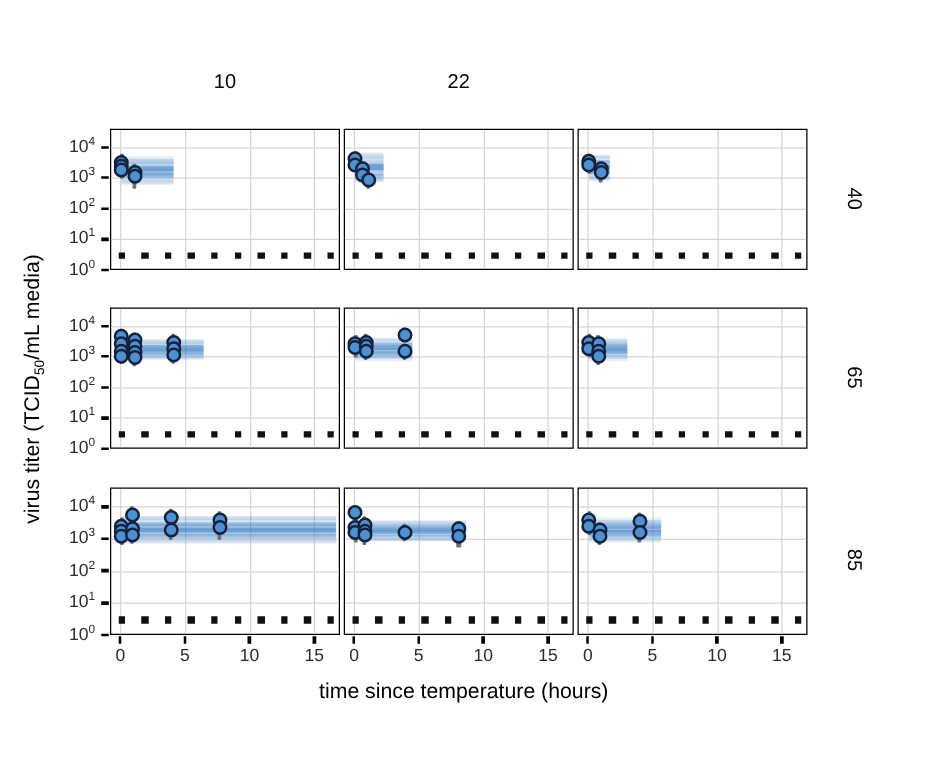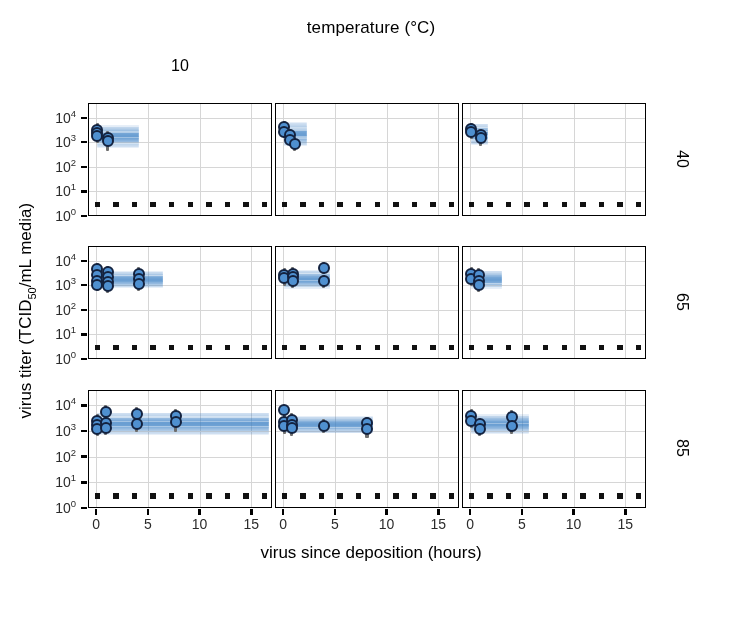--- a/index.html
+++ b/index.html
@@ -58,29 +58,29 @@
   .pt{
     position:absolute;width:12px;height:12px;border-radius:50%;
     background:#4f90d0;border:2.6px solid #13223f;box-sizing:border-box;
   }
 </style>
 </head>
 <body>
 
 <div id="root">
 
-  <div class="abs" id="top-title">temperature (°C)</div>
 
   <div class="abs col-strip" id="col-strip-0" style="left: 88px; width: 184px;">10</div>
+  <div class="abs col-strip" id="col-strip-1" style="left: 275px; width: 184px;">22</div>
 
   <div class="abs" id="y-title">
     <span>virus titer (TCID</span><sub>50</sub><span>/mL media)</span>
   </div>
 
-  <div class="abs" id="x-title">virus since deposition (hours)</div>
+  <div class="abs" id="x-title">time since temperature (hours)</div>
 
   <div class="abs row-strip" id="row-strip-0" style="left: 652px; top: 149.5px;">40</div>
   <div class="abs row-strip" id="row-strip-1" style="left: 652px; top: 292.5px;">65</div>
   <div class="abs row-strip" id="row-strip-2" style="left: 652px; top: 439px;">85</div>
 
   <div id="plot-layer">
       <div class="panel abs" style="left: 88px; top: 103px; width: 184px; height: 113px;">
         <div class="gridline gl-v" style="background: rgb(214, 214, 214); left: 7.26966px;"></div>
         <div class="gridline gl-v" style="background: rgb(214, 214, 214); left: 58.9551px;"></div>
         <div class="gridline gl-v" style="background: rgb(214, 214, 214); left: 110.64px;"></div>

